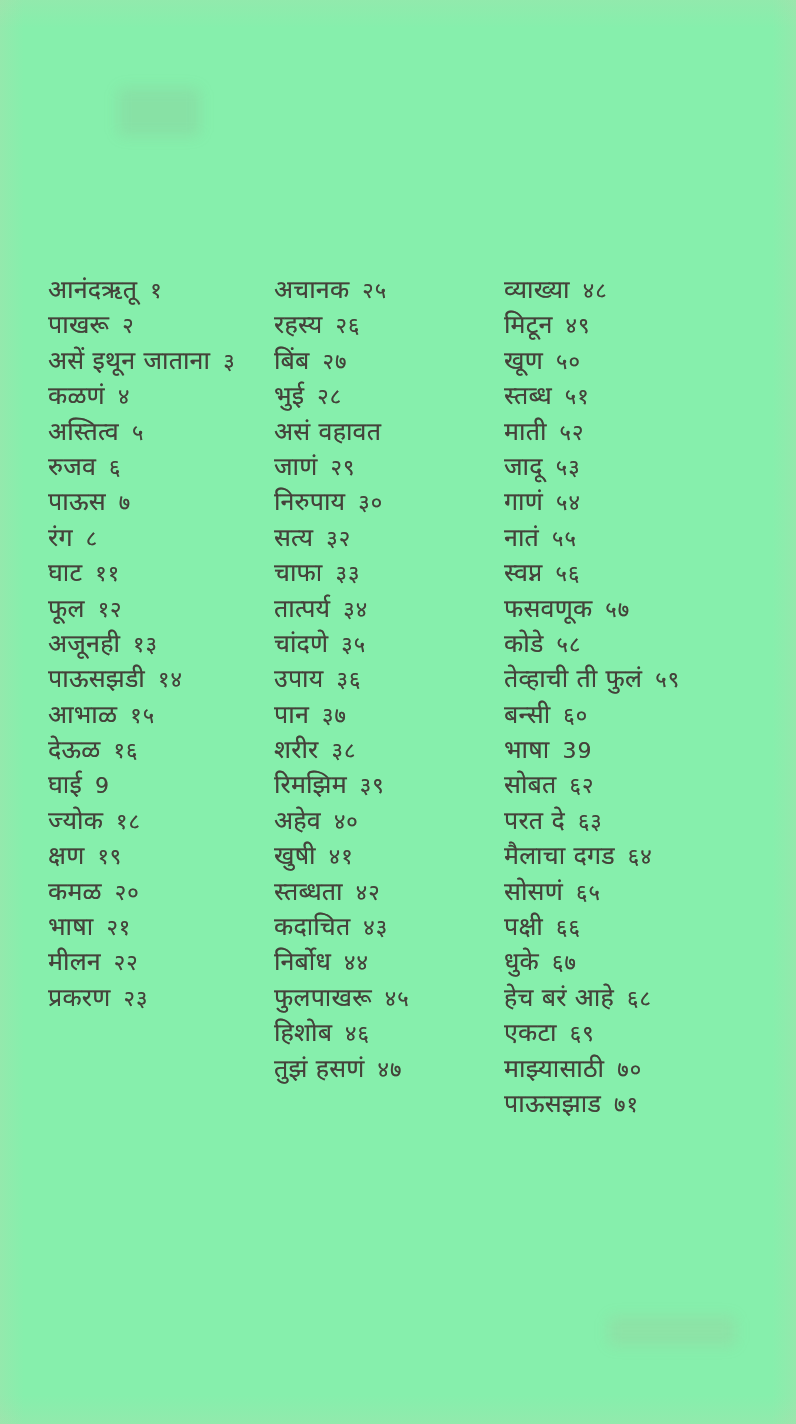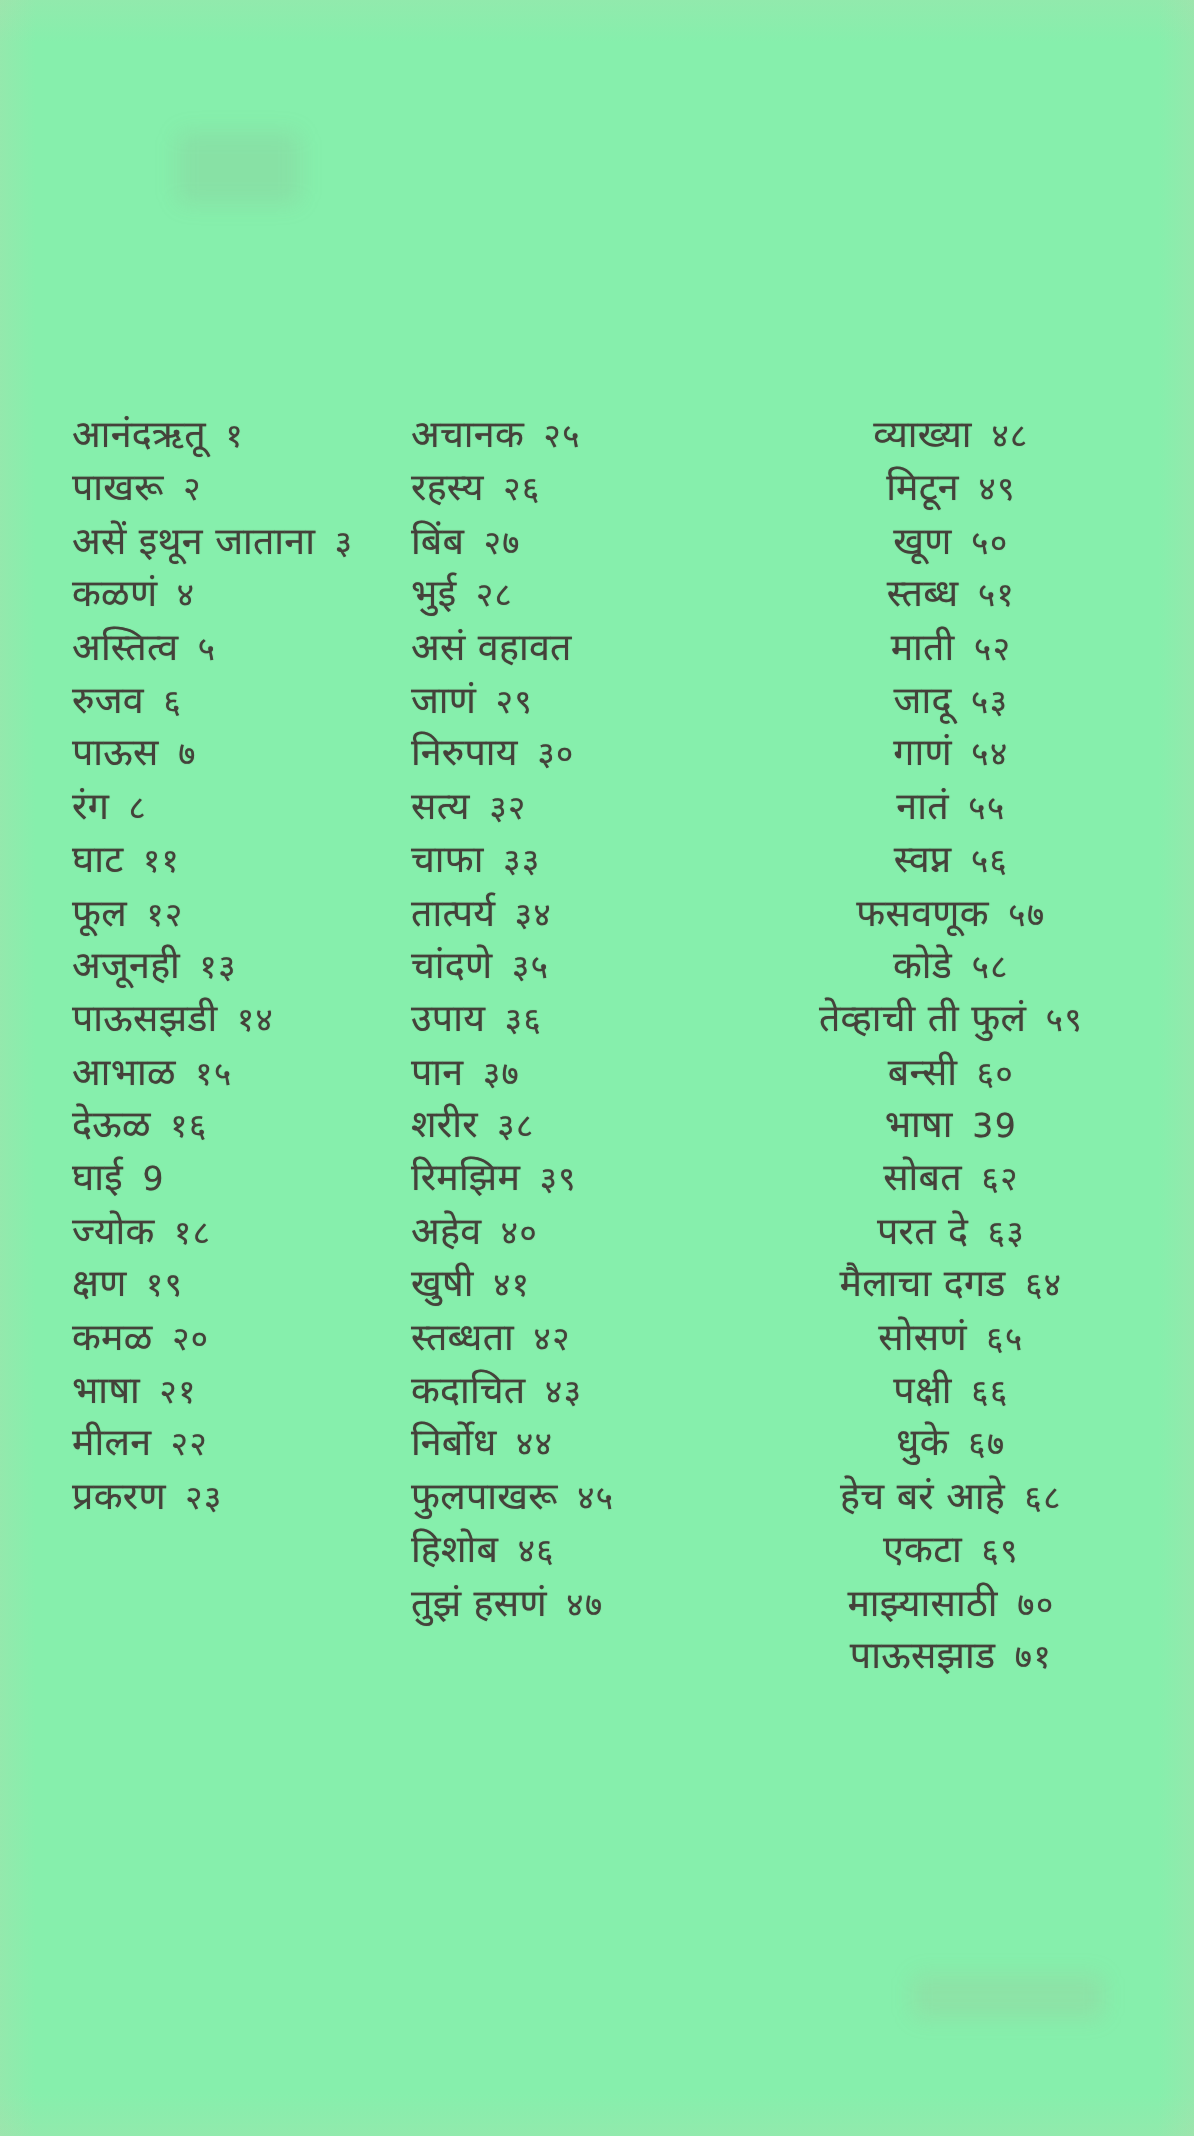--- a/index.html
+++ b/index.html
@@ -28,21 +28,21 @@
       linear-gradient(180deg, rgba(210,205,175,0.15) 0%, rgba(0,0,0,0) 2%, rgba(0,0,0,0) 98%, rgba(210,205,175,0.15) 100%);
     pointer-events: none;
   }
   .col {
     position: absolute;
     top: 272px;
     color: #44423a;
   }
   .col-1 { left: 48px;  width: 230px; }
   .col-2 { left: 274px; width: 225px; }
-  .col-3 { left: 489px; width: 290px; text-align: center; }
+  .col-3 { left: 504px; width: 290px; }
   .entry {
     height: 35.4px;
     line-height: 35.4px;
     white-space: nowrap;
     font-size: 25px;
     letter-spacing: 0.2px;
     text-shadow: 0 0 0.6px rgba(68,66,58,0.55);
   }
   .entry .num {
     margin-left: 13px;

